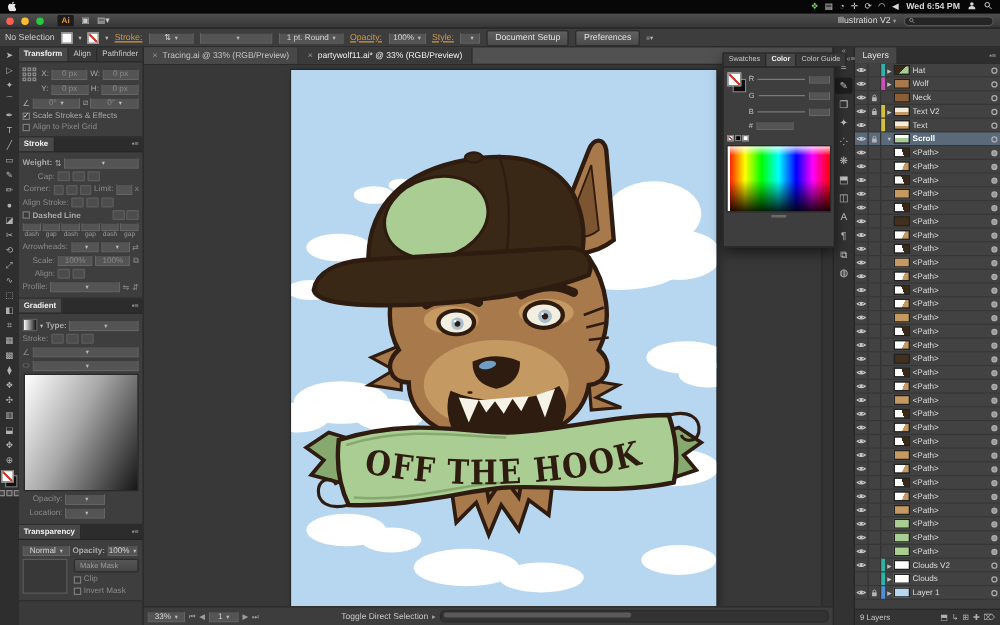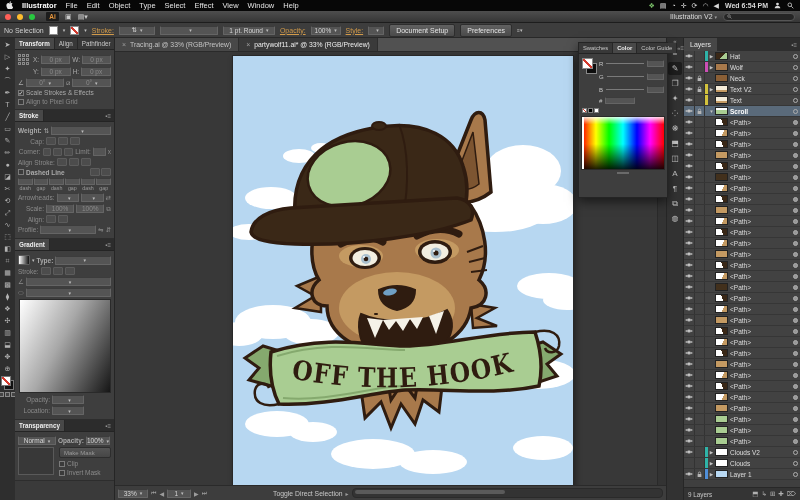--- a/index.html
+++ b/index.html
@@ -164,32 +164,20 @@
 </style>
 </head>
 <body>
 
 <div id="app">
 
   <div id="menubar">
     <span class="mglyph"><svg width="7" height="8" viewBox="0 0 14 16">
           <path d="M11.3 8.6c0-2 1.6-2.9 1.7-3-.9-1.3-2.3-1.5-2.8-1.5-1.2-.1-2.3.7-2.9.7-.6 0-1.5-.7-2.5-.7C3.5 4.1 2.2 4.8 1.5 6c-1.5 2.6-.4 6.4 1.1 8.5.7 1 1.5 2.2 2.6 2.1 1-.1 1.4-.7 2.7-.7s1.6.7 2.7.7c1.1 0 1.8-1 2.5-2 .8-1.2 1.1-2.3 1.1-2.4-.1 0-2.2-.9-2.2-3.6zM9.4 2.8c.5-.7.9-1.6.8-2.5-.8 0-1.7.5-2.3 1.2-.5.6-.9 1.5-.8 2.4.9.1 1.8-.4 2.3-1.1z" fill="#e8e8e8"></path>
         </svg></span>
-    <span id="menu-items" style="display: flex; gap: 9px;">
-        <span class="mitem bold">Illustrator</span>
-        <span class="mitem">File</span>
-        <span class="mitem">Edit</span>
-        <span class="mitem">Object</span>
-        <span class="mitem">Type</span>
-        <span class="mitem">Select</span>
-        <span class="mitem">Effect</span>
-        <span class="mitem">View</span>
-        <span class="mitem">Window</span>
-        <span class="mitem">Help</span>
-      </span>
     <div id="menu-right">
       <span id="menu-status-icons" style="display: flex; gap: 5px;">
           <span class="mglyph" style="color: rgb(123, 194, 106);">❖</span>
           <span class="mglyph" style="color: rgb(216, 216, 216);">▤</span>
           <span class="mglyph" style="color: rgb(216, 216, 216);">◔</span>
           <span class="mglyph" style="color: rgb(216, 216, 216);">✛</span>
           <span class="mglyph" style="color: rgb(216, 216, 216);">⟳</span>
           <span class="mglyph" style="color: rgb(216, 216, 216);">◠</span>
           <span class="mglyph" style="color: rgb(216, 216, 216);">◀</span>
         </span>

